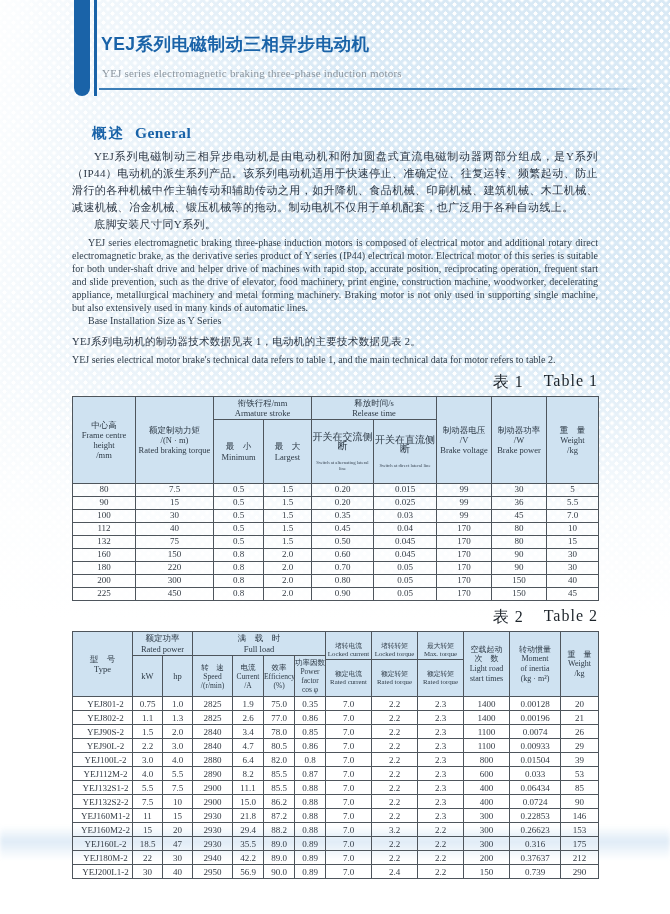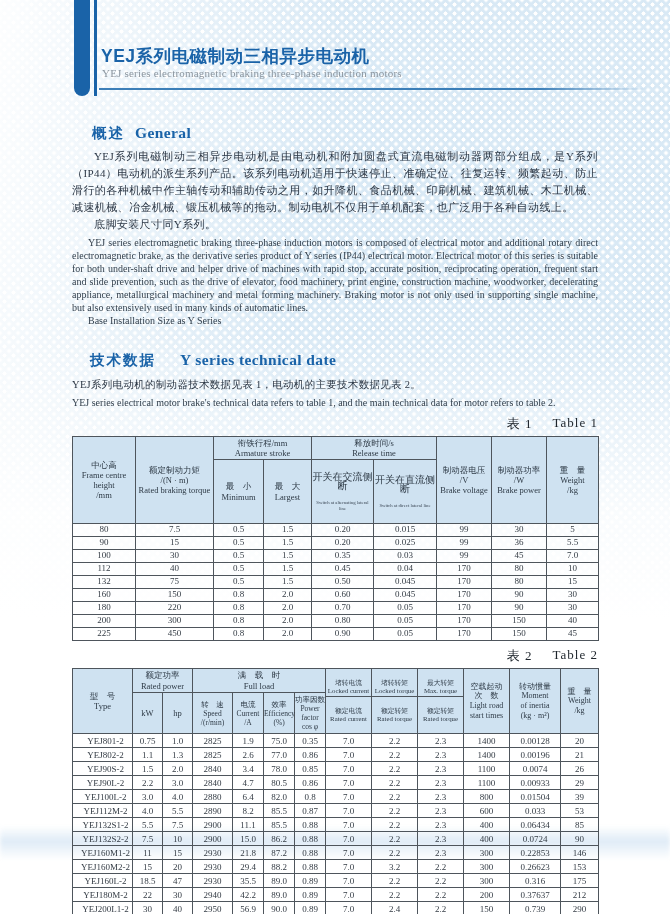--- a/index.html
+++ b/index.html
@@ -40,21 +40,21 @@
   }
   .hdr-line-v {
     position:absolute; left:94px; top:0; width:3px; height:96px;
     background:#1a63a8;
   }
   .hdr-rule {
     position:absolute; left:99px; top:88px; width:549px; height:2px;
     background:linear-gradient(90deg, #3d7fb8 0%, #3d7fb8 80%, rgba(61,127,184,0) 100%);
   }
   .hdr-title {
-    position:absolute; left:101px; top:44px;
+    position:absolute; left:101px; top:32px;
     font-family:"Liberation Sans","DejaVu Sans",sans-serif;
     font-weight:bold; font-size:17.5px; letter-spacing:.5px; color:#1a63a8;
   }
   .hdr-sub {
     position:absolute; left:102px; top:67px;
     font-size:11px; color:#8b959e; letter-spacing:.2px;
   }
   
   .content { position:absolute; left:0; top:96px; width:670px; padding:0 72px; }
   .sec-heading { display:flex; align-items:baseline; gap:10px; margin-left:18px; }
@@ -76,21 +76,21 @@
   .para-en {
     margin-top:3px; font-size:10px; line-height:13px; text-align:justify;
     text-indent:1.6em; color:#33404d;
   }
   .para-en2 { font-size:10px; line-height:13px; text-indent:1.6em; color:#33404d; }
   .intro-zh { margin-top:7px; font-size:10.5px; line-height:15px; color:#2b3644; letter-spacing:.3px; }
   .intro-en { margin-top:4px; font-size:10px; line-height:13px; color:#33404d; }
   
   .tbl-caption {
     display:flex; justify-content:flex-end; gap:20px; width:526px;
-    font-size:13px; color:#1d242b; margin-top:6px; margin-bottom:3px; letter-spacing:1px;
+    font-size:16px; color:#1d242b; margin-top:6px; margin-bottom:3px; letter-spacing:1px;
   }
   
   table {
     border-collapse:collapse; table-layout:fixed; width:526px;
     border:1.5px solid #3c434b;
   }
   th, td { border:1px solid #4e555c; }
   th {
     background:#cfe2f1; font-weight:normal; white-space:pre-line;
     font-size:8.5px; line-height:1.2; color:#2e3a46; padding:1px 0;
@@ -134,24 +134,20 @@
 
     <div class="sec-heading g-heading">
       <span class="zh">概述</span>
       <span class="en">General</span>
     </div>
     <p class="para-zh">YEJ系列电磁制动三相异步电动机是由电动机和附加圆盘式直流电磁制动器两部分组成，是Y系列（IP44）电动机的派生系列产品。该系列电动机适用于快速停止、准确定位、往复运转、频繁起动、防止滑行的各种机械中作主轴传动和辅助传动之用，如升降机、食品机械、印刷机械、建筑机械、木工机械、减速机械、冶金机械、锻压机械等的拖动。制动电机不仅用于单机配套，也广泛用于各种自动线上。</p>
     <p class="para-zh2">底脚安装尺寸同Y系列。</p>
     <p class="para-en">YEJ series electromagnetic braking three-phase induction motors is composed of electrical motor and additional rotary direct electromagnetic brake, as the derivative series product of Y series (IP44) electrical motor. Electrical motor of this series is suitable for both under-shaft drive and helper drive of machines with rapid stop, accurate position, reciprocating operation, frequent start and slide prevention, such as the drive of elevator, food machinery, print engine, construction machine, woodworker, decelerating appliance, metallurgical machinery and metal forming machinery. Braking motor is not only used in supporting single machine, but also extensively used in many kinds of automatic lines.</p>
     <p class="para-en2">Base Installation Size as Y Series</p>
 
-    <div class="sec-heading t-heading">
-      <span class="zh">技术数据</span>
-      <span class="en">Y series technical date</span>
-    </div>
     <p class="intro-zh">YEJ系列电动机的制动器技术数据见表 1，电动机的主要技术数据见表 2。</p>
     <p class="intro-en">YEJ series electrical motor brake's technical data refers to table 1, and the main technical data for motor refers to table 2.</p>
 
     <div class="tbl-caption">
       <span>表 1</span>
       <span>Table 1</span>
     </div>
     <table class="t1">
       <colgroup>
         <col style="width:63px">

